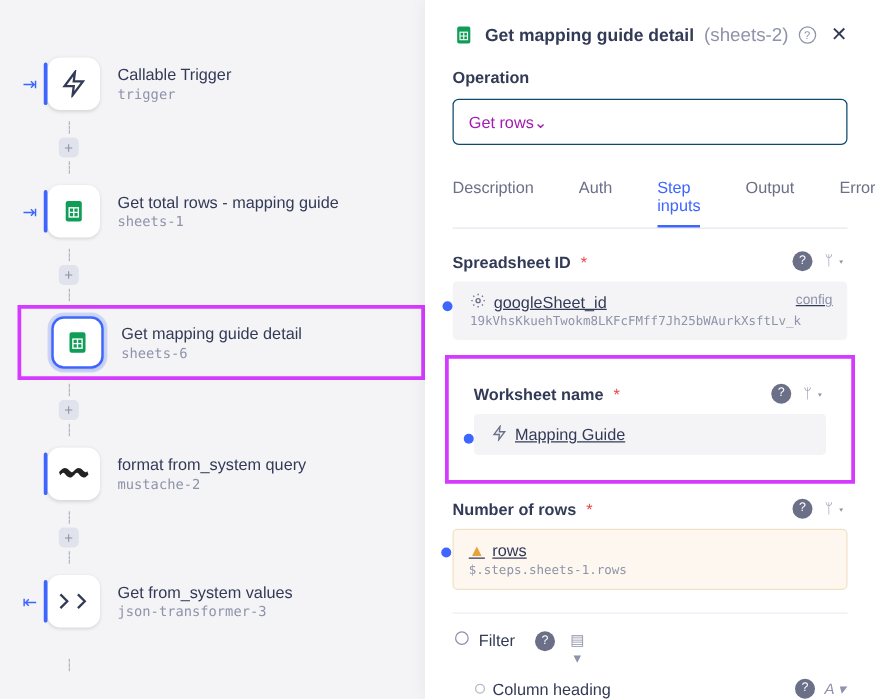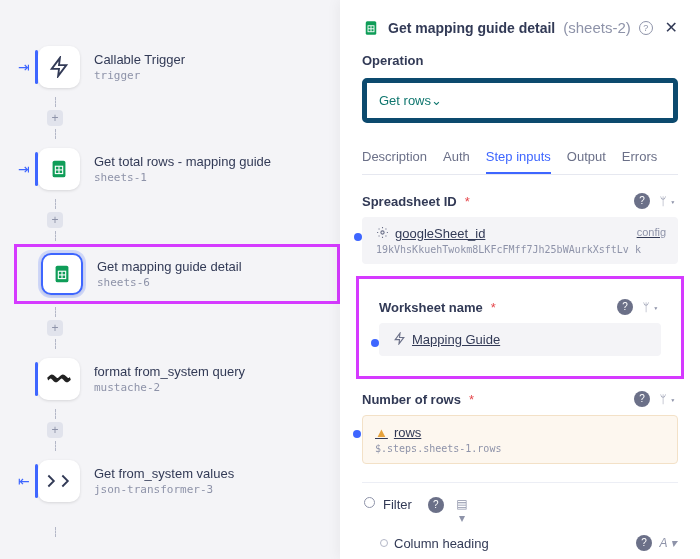--- a/index.html
+++ b/index.html
@@ -124,34 +124,34 @@
   .ph .title { font-weight: 600; font-size: 14px; }
   .ph .sub { color: #8e93a9; font-size: 15px; }
   .ph .help {
     width: 14px; height: 14px; border: 1px solid #8e93a9; border-radius: 50%;
     font-size: 9px; line-height: 13px; text-align: center; color: #8e93a9;
   }
   .ph .close { margin-left: auto; font-size: 16px; color:#323a56; cursor:pointer; }
 
   .field-lbl { font-weight: 600; font-size: 13px; margin-bottom: 10px; display: block; }
   .select-box {
-    border: 5px solid #0c4a6e;
+    border: 1px solid #0c4a6e;
     border-radius: 5px;
     padding: 10px 12px;
     display: flex;
     align-items: center;
-    color: #0f766e;
+    color: #a21caf;
     margin-bottom: 18px;
     background: #fff;
   }
   .tabs {
     display: flex;
     border-bottom: 1px solid #e6e8f0;
     margin-bottom: 18px;
-    gap: 16px;
+    gap: 36px;
   }
   .tabs .tab {
     padding: 8px 0;
     color: #6b7088;
     font-size: 13px;
     cursor: pointer;
     border-bottom: 2px solid transparent;
   }
   .tabs .tab.active {
     color: #3e66ff;

